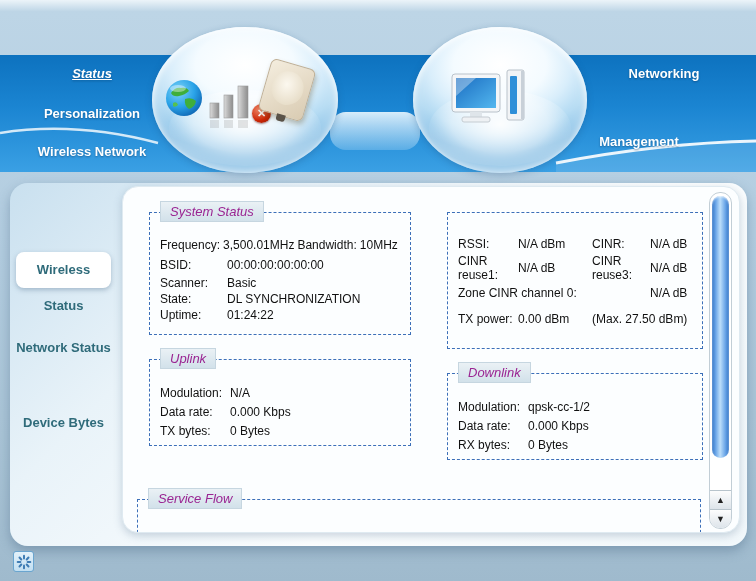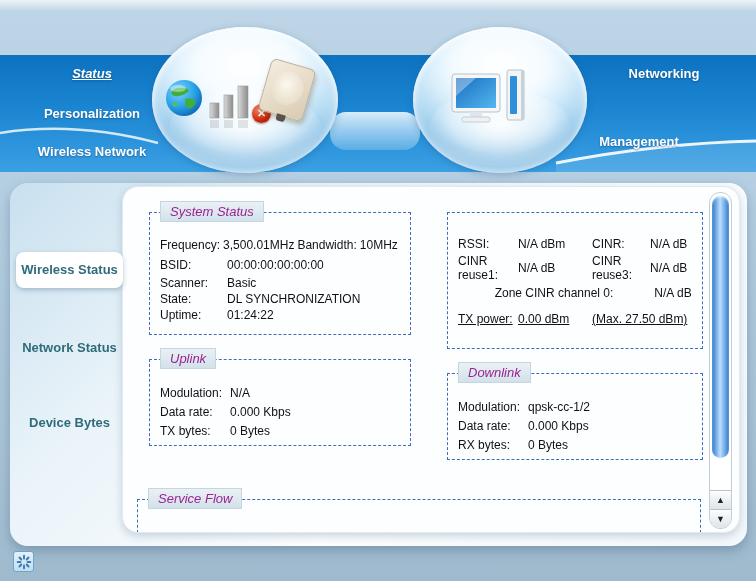--- a/index.html
+++ b/index.html
@@ -53,21 +53,21 @@
       background:radial-gradient(ellipse at 45% 40%,#fcf8ef,#e7ddc8 75%,#d8caaf); }
   .ico-antenna::after { content:""; position:absolute; left:19px; bottom:-6px; width:9px; height:7px;
       background:#5a5248; border-radius:0 0 3px 3px; }
   .ico-computer { left:37px; top:41px; }
 
   
   .outer-panel { position:absolute; left:10px; top:183px; width:737px; height:363px; border-radius:18px;
      background:linear-gradient(135deg,#c9e0ef 0%,#e9f3f9 28%,#fbfdfe 60%,#f2f8fb 100%);
      box-shadow:0 5px 12px rgba(70,100,130,.4); }
 
-  .side-tab { position:absolute; width:107px; color:#2f6b7a; font-size:13px; font-weight:bold;
+  .side-tab { position:absolute; width:95px; color:#2f6b7a; font-size:13px; font-weight:bold;
               text-align:center; cursor:pointer; }
   .side-tab.active { left:16px; top:252px; height:36px; line-height:36px; background:#fff;
       border-radius:8px; box-shadow:0 2px 5px rgba(80,110,140,.4); z-index:5; }
   .tab-network { left:16px; top:340px; }
   .tab-device  { left:16px; top:415px; }
 
   .card { position:absolute; left:122px; top:186px; width:618px; height:347px; border-radius:16px;
      background:#fcfeff; border:1px solid #dfeaf1; box-shadow:0 3px 9px rgba(90,120,150,.3); overflow:hidden; }
 
   
@@ -81,21 +81,21 @@
   .fs-downlink { left:324px; top:186px; width:256px; height:87px;  padding:24px 6px 0 10px; }
   .fs-service  { left:14px;  top:312px; width:564px; height:70px; }
 
   .kv-row { display:flex; line-height:16px; }
   .kv-label { width:67px; flex-shrink:0; }
   .freq-row span { margin-right:3px; }
   .ul-row { line-height:19px; }
   .ul-row .kv-label { width:70px; }
 
   .ps-row { display:grid; grid-template-columns:60px 74px 58px 1fr; align-items:center; line-height:14px; }
-  .ps-r1 { height:18px; } .ps-r2 { height:30px; } .ps-r3 { height:20px;text-align:center; } .ps-r4 { height:32px;text-decoration:underline; }
+  .ps-r1 { height:18px; } .ps-r2 { height:30px; } .ps-r3 { height:20px; } .ps-r4 { height:32px; }
   .span2 { grid-column:span 2; } .span3 { grid-column:span 3; }
 
   
   .scrollbar { position:absolute; left:586px; top:5px; width:23px; height:337px;
       border:1px solid #c2ced6; border-radius:11px; background:#fff; }
   .scroll-thumb { position:absolute; left:2px; top:3px; width:17px; height:262px; border-radius:9px; cursor:pointer;
       background:linear-gradient(90deg,#2f72c4 0%,#6ba6e8 22%,#bcdefa 48%,#6ba6e8 78%,#2f72c4 100%);
       box-shadow:inset 0 1px 2px rgba(255,255,255,.7); }
   .scroll-btns { position:absolute; left:0px; bottom:0px; width:21px; }
   .scroll-btn { width:21px; height:19px; border-top:1px solid #b8c4cc; text-align:center;

